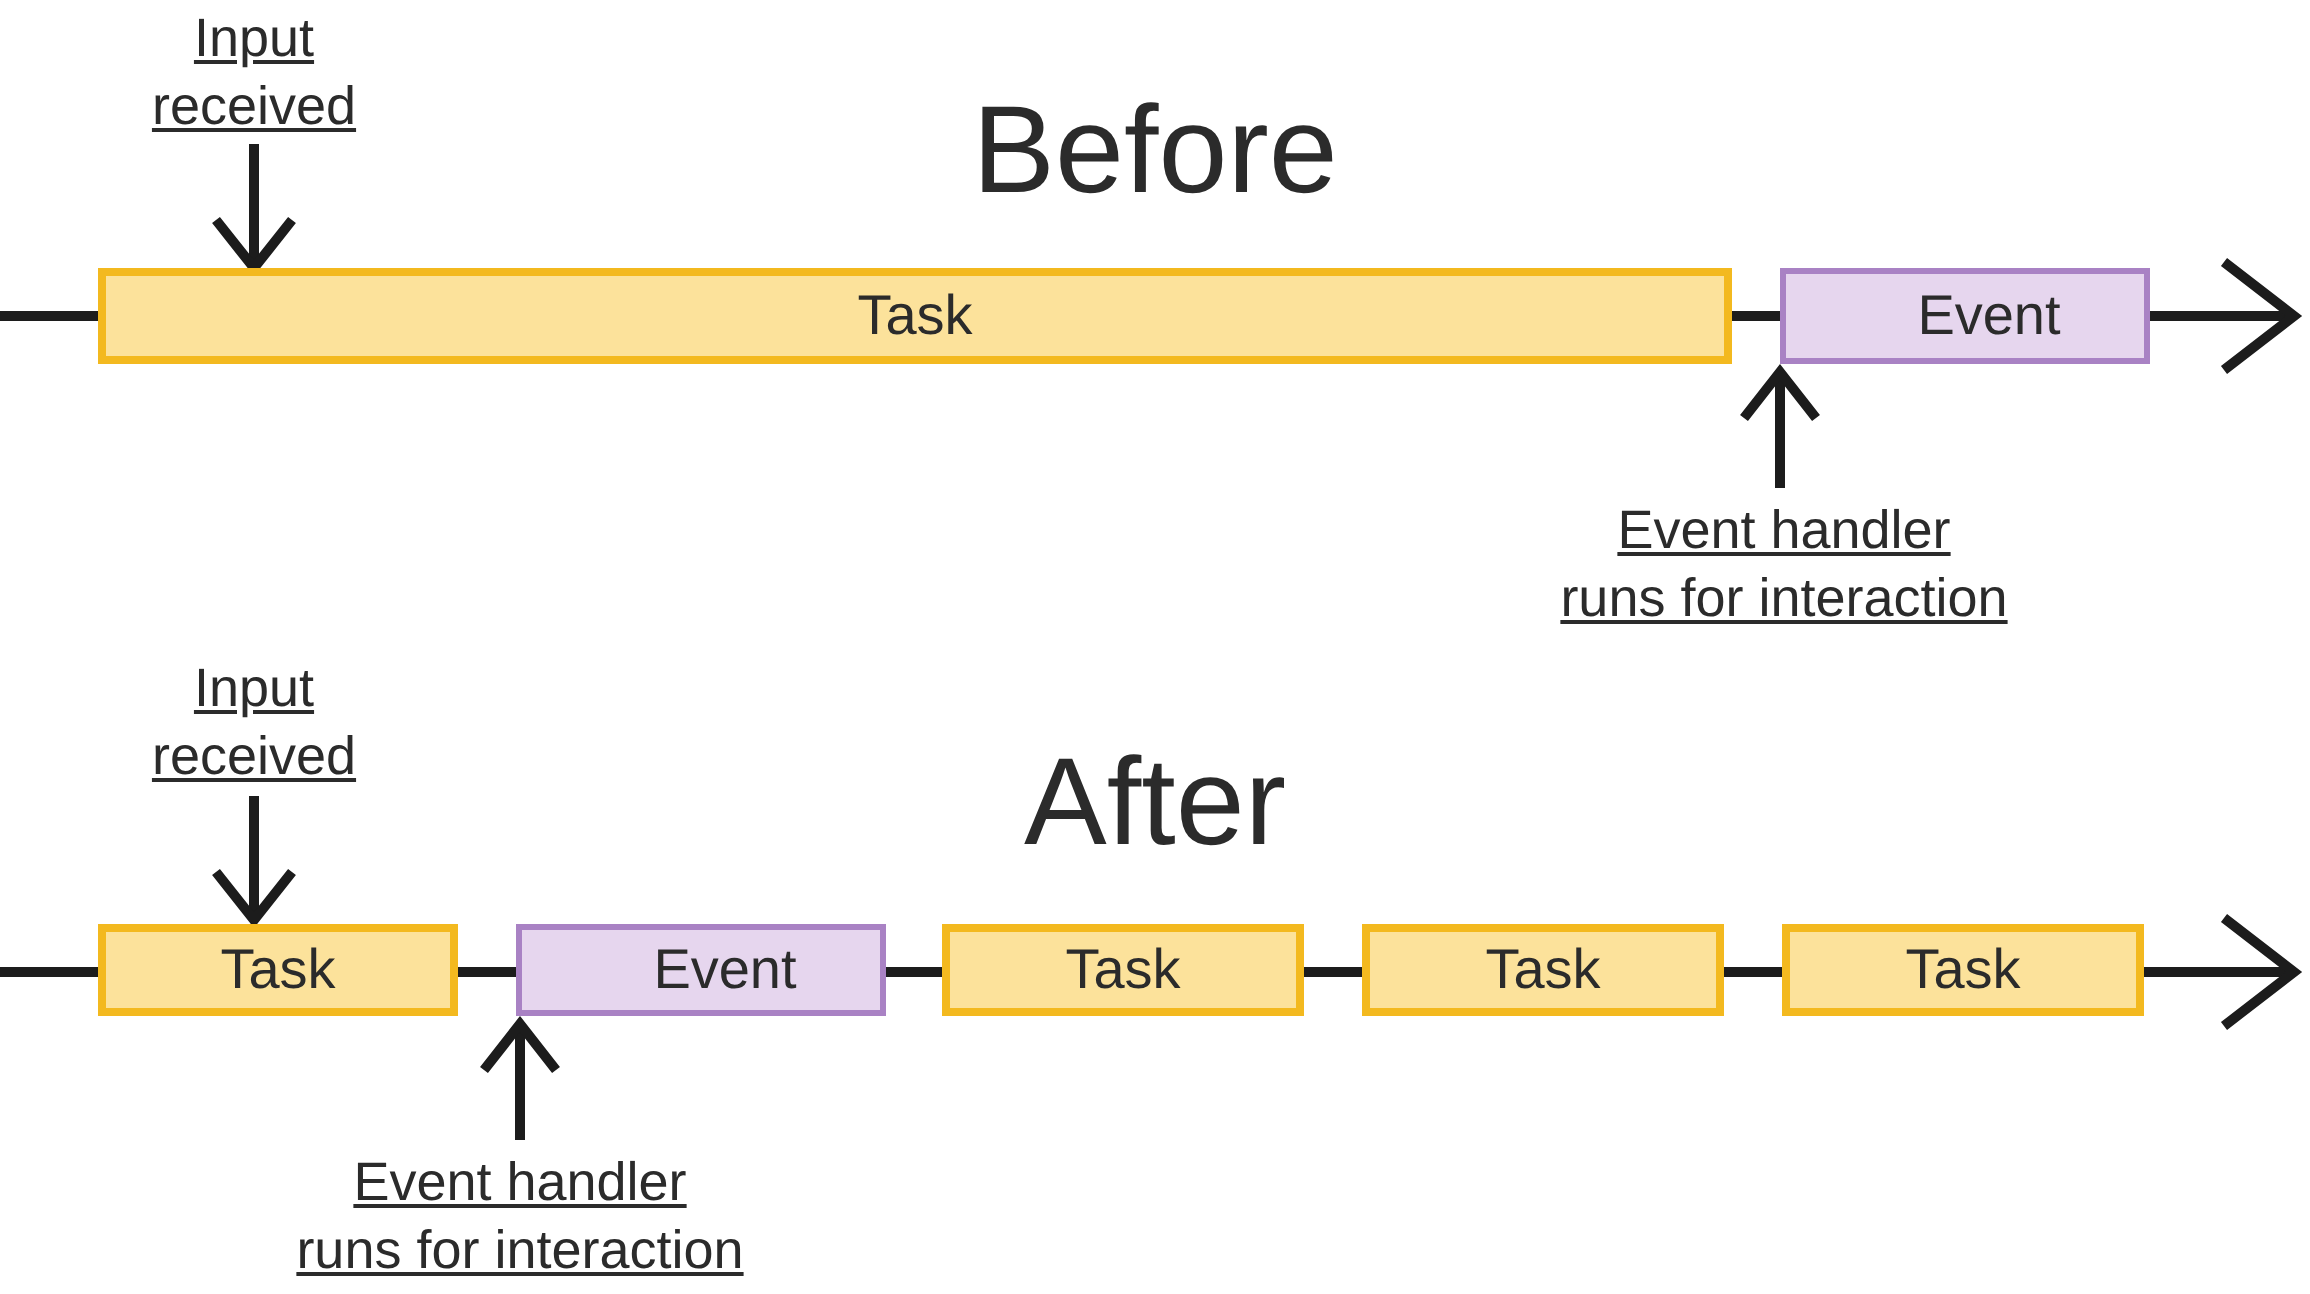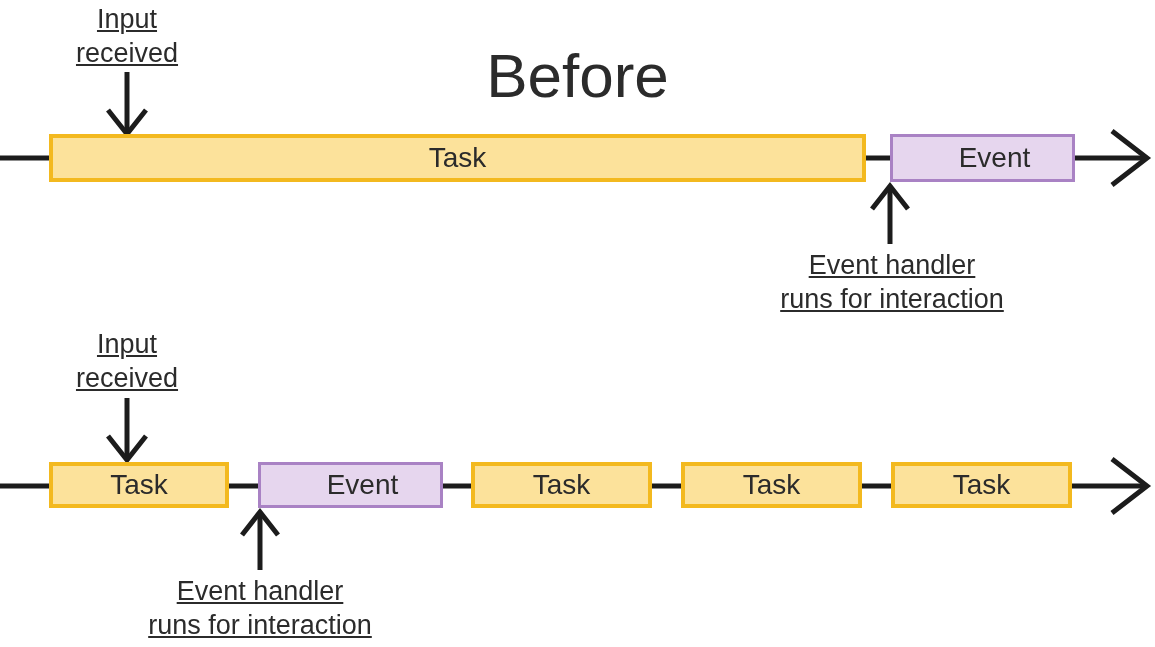--- a/index.html
+++ b/index.html
@@ -129,20 +129,21 @@
   </div>
 
   <div class="block task b-task">Task</div>
   <div class="block event b-event">Event</div>
 
   <div class="annotation anno-handler-before">
     <span>Event handler</span>
     <span>runs for interaction</span>
   </div>
 
+  <div class="section-title title-after">After</div>
 
   <div class="annotation anno-input-after">
     <span>Input</span>
     <span>received</span>
   </div>
 
   <div class="block task a-block a-task1">Task</div>
   <div class="block event a-block a-event">Event</div>
   <div class="block task a-block a-task2">Task</div>
   <div class="block task a-block a-task3">Task</div>

